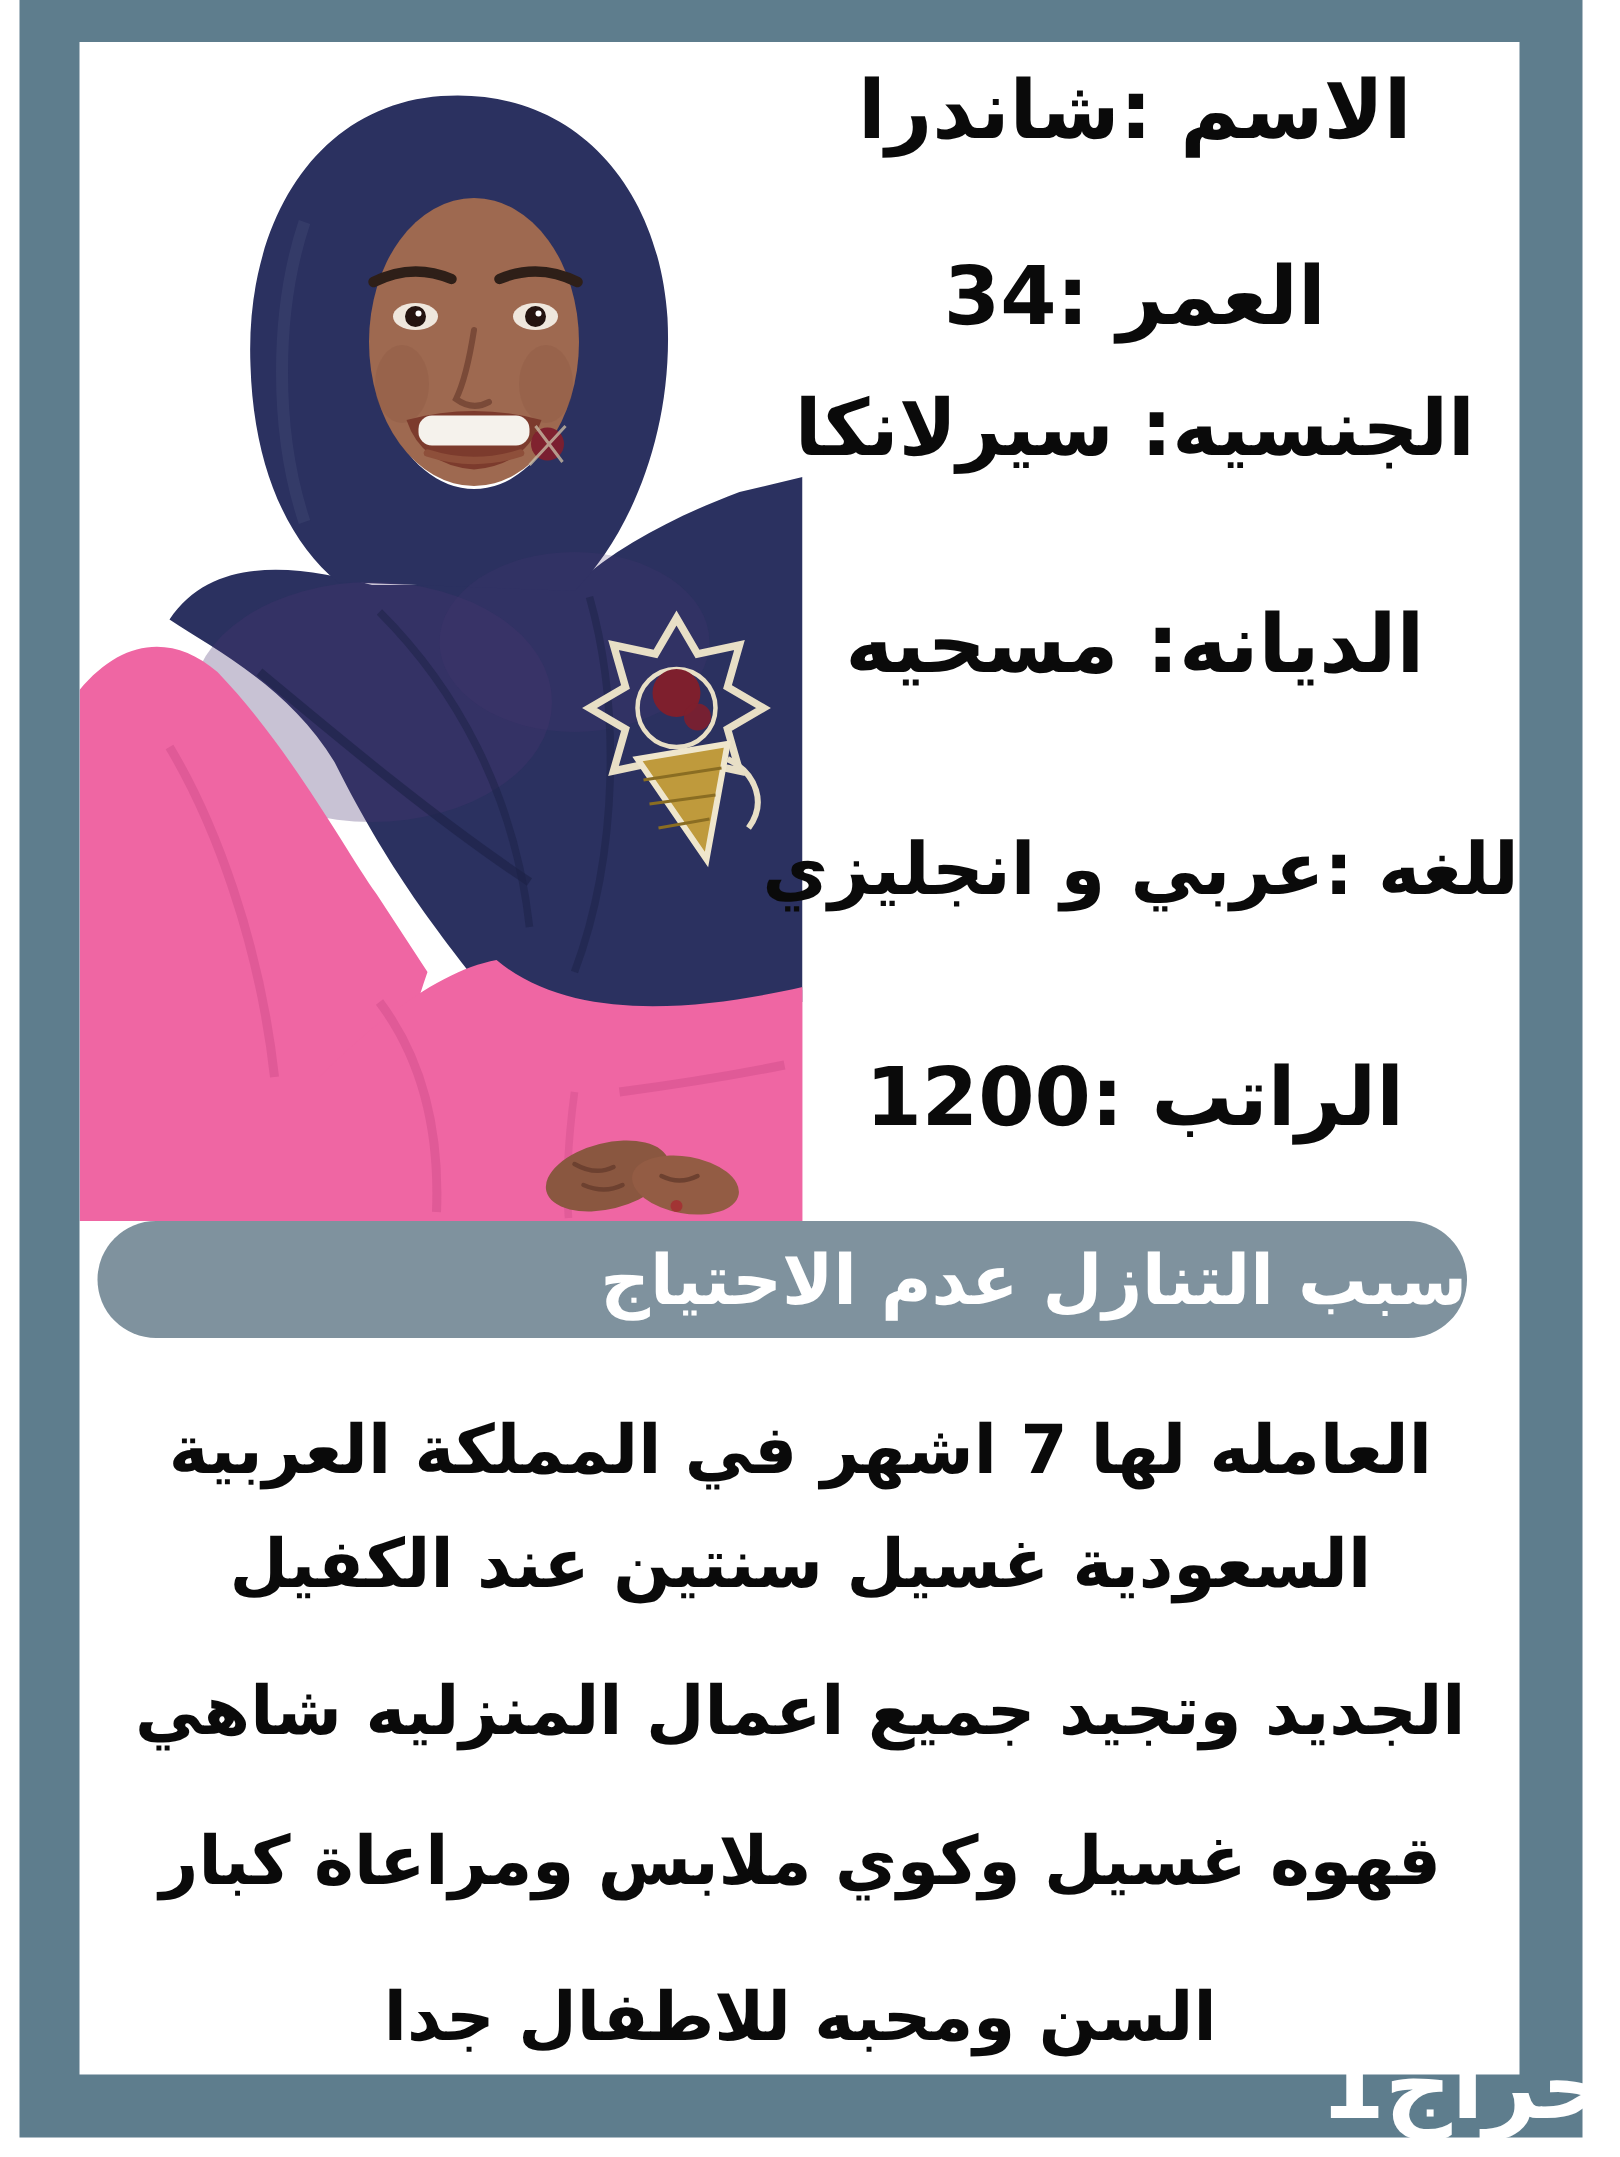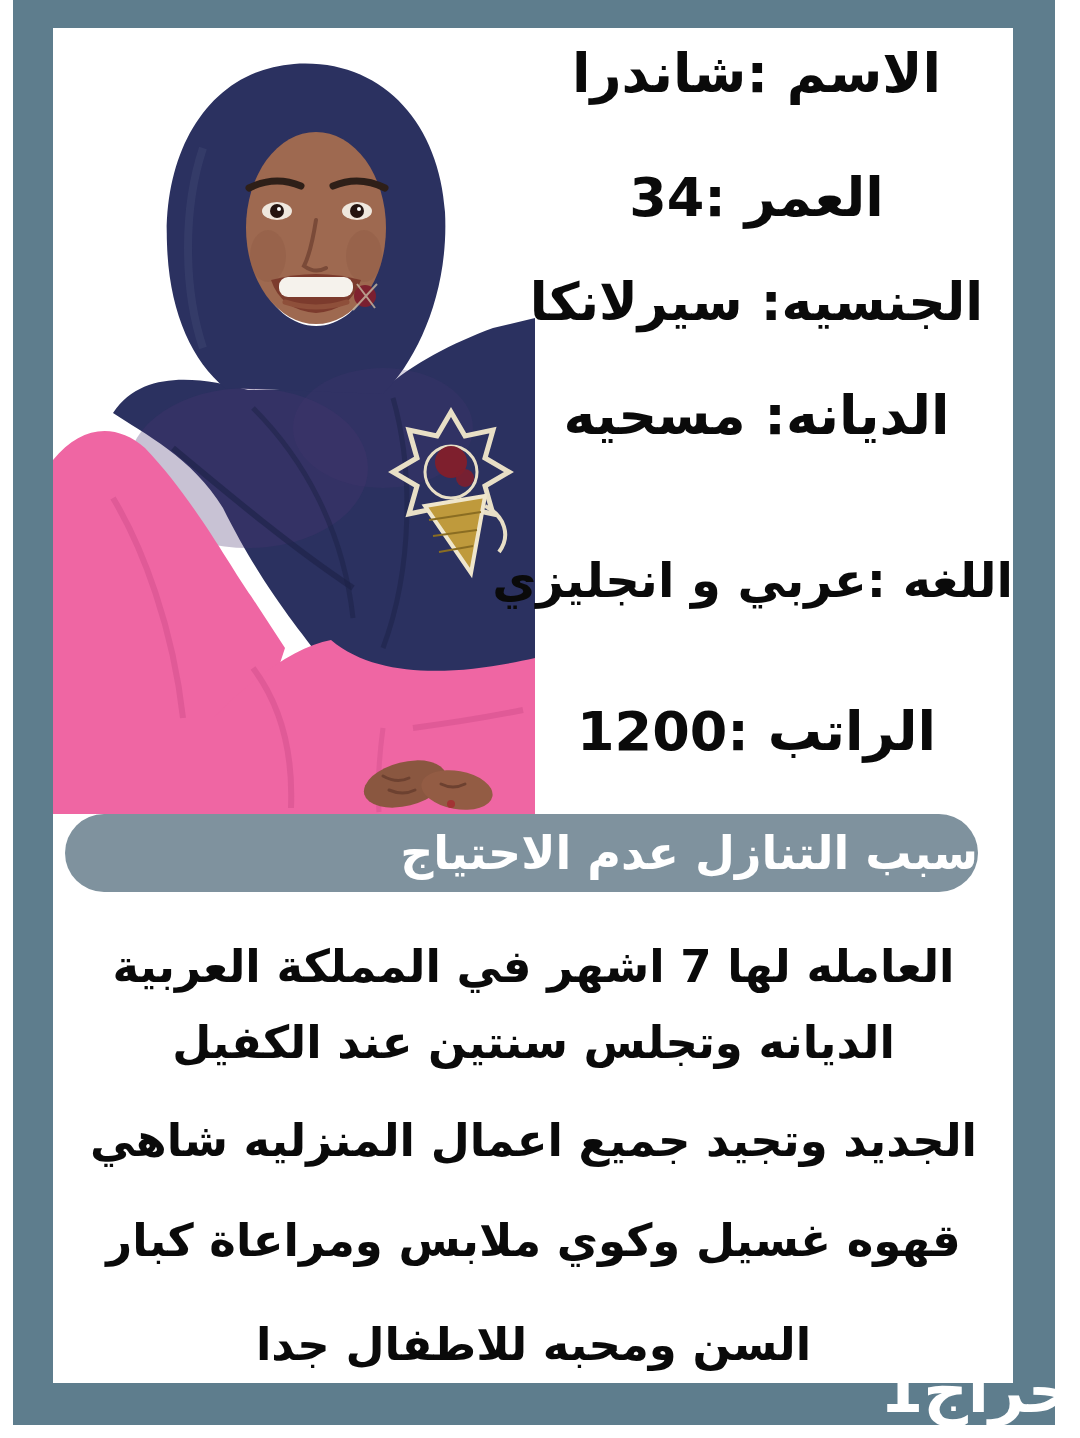--- a/index.html
+++ b/index.html
@@ -42,23 +42,23 @@
     position:absolute;
     left:0;width:100%;
     text-align:center;
     font-weight:bold;
     color:var(--text,#0a0a0a);
     white-space:nowrap;
     direction:rtl;
   }
   .l1{top:42px;font-size:54px;}
   .l2{top:166px;font-size:54px;}
-  .l3{top:272px;font-size:52px;}
-  .l4{top:384px;font-size:54px;}
-  .l5{top:552px;font-size:48px;}
+  .l3{top:256px;font-size:52px;}
+  .l4{top:398px;font-size:54px;}
+  .l5{top:552px;font-size:48px;margin-left:16px;}
   .l6{top:700px;font-size:54px;}
   
   .banner{
     position:absolute;
     left:65px;top:814px;
     width:913px;height:78px;
     background:var(--banner-bg,#7f929e);
     border-radius:39px;
     color:#ffffff;
     font-weight:bold;
@@ -187,21 +187,21 @@
     <div class="info-line l2">العمر :34</div>
     <div class="info-line l3">الجنسيه: سيرلانكا</div>
     <div class="info-line l4">الديانه: مسحيه</div>
     <div class="info-line l5">اللغه :عربي و انجليزي</div>
     <div class="info-line l6">الراتب :1200</div>
   </div>
 
   <div class="banner">سبب التنازل عدم الاحتياج</div>
 
   <div class="desc-line d1">العامله لها 7 اشهر في المملكة العربية</div>
-  <div class="desc-line d2">الديانه وتجلس سنتين عند الكفيل</div>
+  <div class="desc-line d2">السعودية غسيل سنتين عند الكفيل</div>
   <div class="desc-line d3">الجديد وتجيد جميع اعمال المنزليه شاهي</div>
   <div class="desc-line d4">قهوه غسيل وكوي ملابس ومراعاة كبار</div>
   <div class="desc-line d5">السن ومحبه للاطفال جدا</div>
 
   <div class="frame"></div>
 
   <div class="watermark">حراج1</div>
 
 </div>
 

